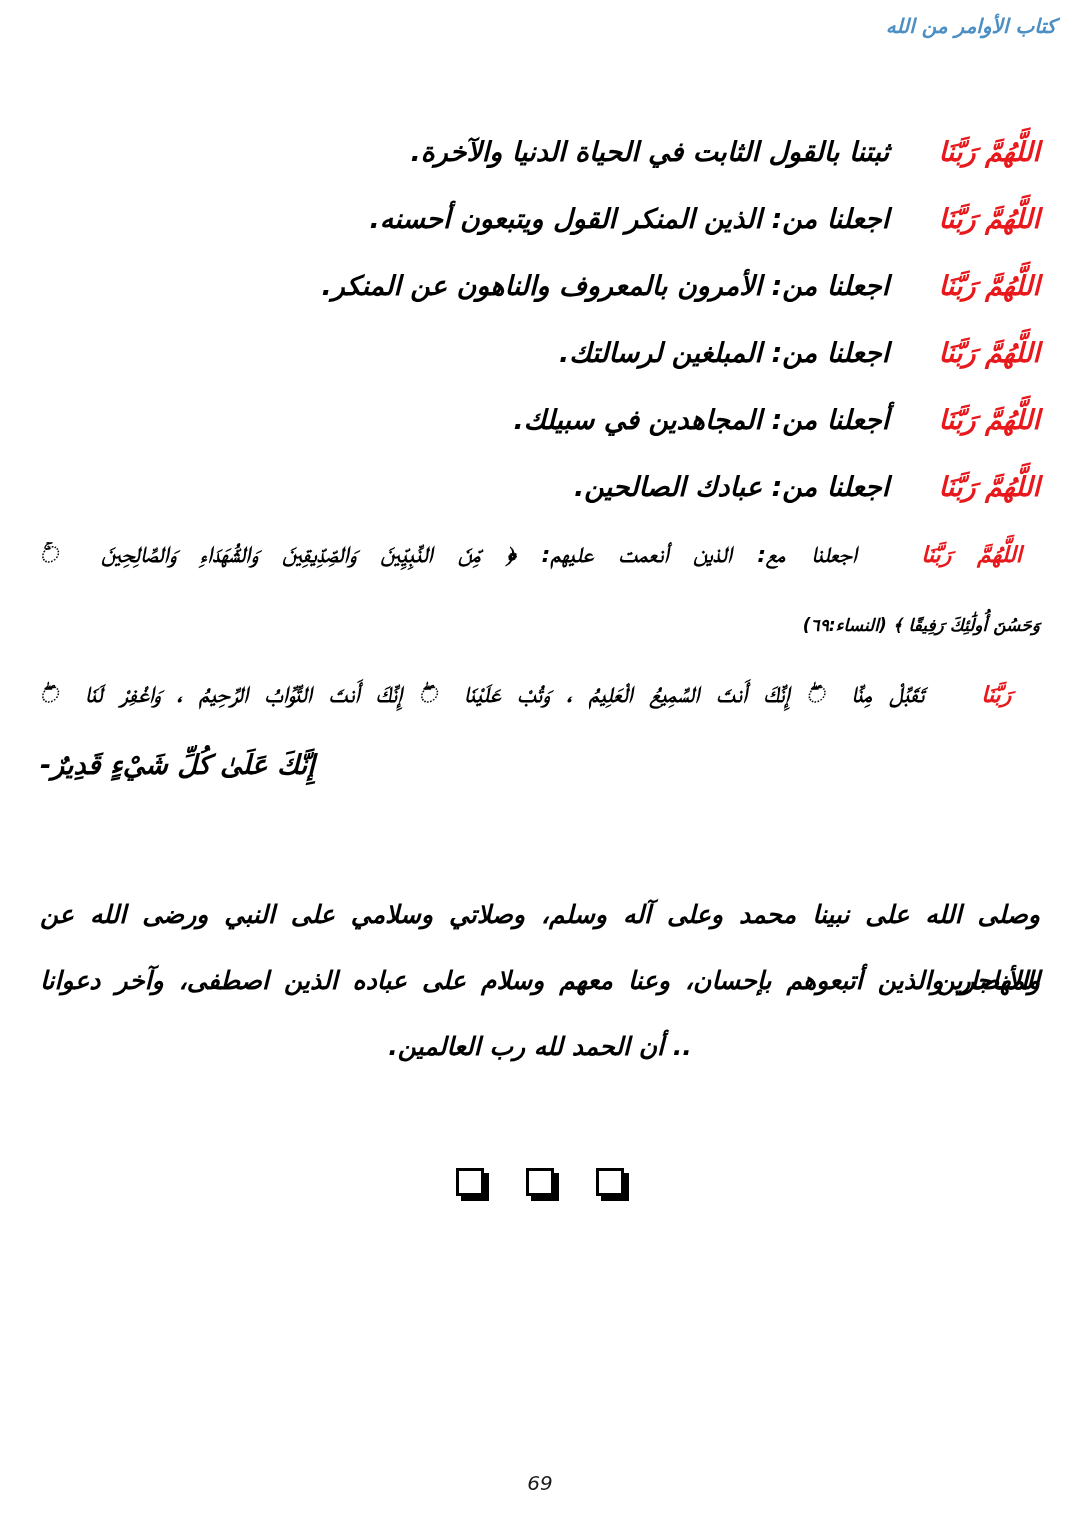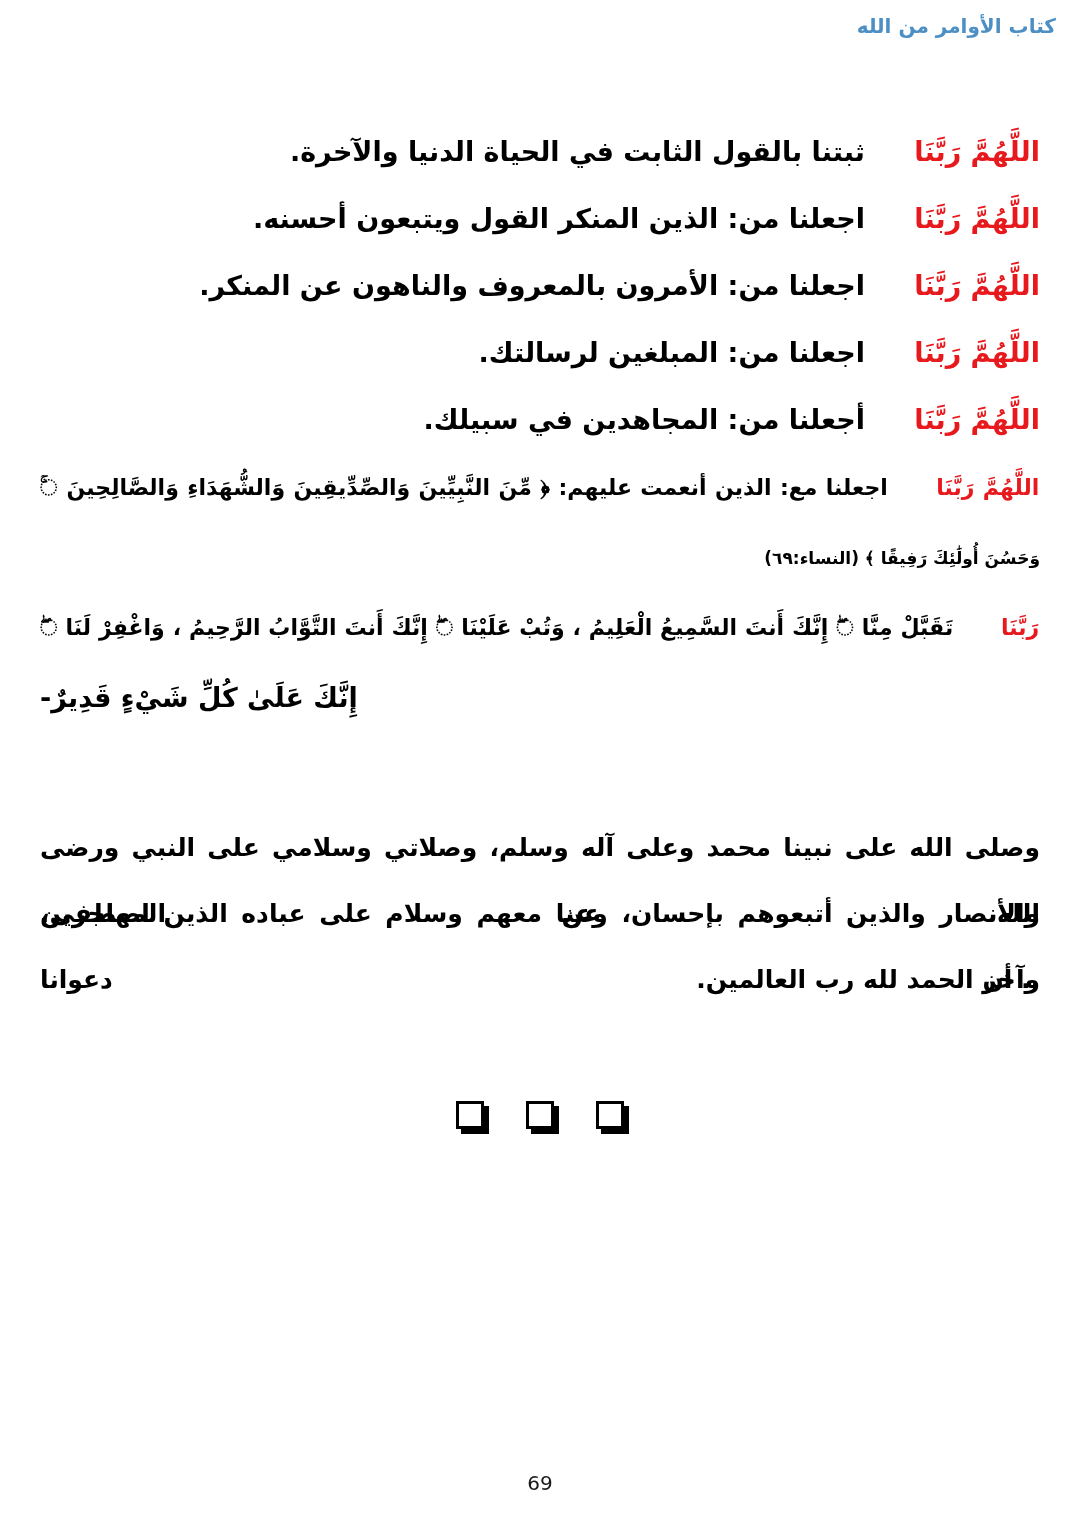--- a/index.html
+++ b/index.html
@@ -4,20 +4,21 @@
 <style>
   html,body{margin:0;padding:0;background:#ffffff;}
   .page{
     position:relative;
     width:1080px;height:1527px;
     background:#ffffff;
     font-family:"DejaVu Sans", sans-serif;
     direction:rtl;
     overflow:hidden;
     color:#000;
+    font-style:italic;
   }
   .running-head{
     position:absolute;
     top:14px;right:24px;
     font-size:20px;font-weight:bold;
     color:#4c8fc4;
   }
   .content{
     position:absolute;
     top:118px;right:40px;left:40px;
@@ -49,21 +50,21 @@
     white-space:nowrap;
   }
   .closing{margin-top:82px;}
   .closing-line{
     height:66px;line-height:66px;
     font-size:25px;font-weight:bold;
   }
   .closing-line.justify{
     text-align:justify;text-align-last:justify;white-space:normal;
   }
-  .closing-line.center{white-space:nowrap;}
+  .closing-line.center{text-align:center;white-space:nowrap;}
   .divider{
     margin-top:88px;
     display:flex;
     flex-direction:row;
     justify-content:center;
     gap:42px;
   }
   .shadow-square{
     display:block;
     width:22px;height:22px;
@@ -108,20 +109,24 @@
     <div class="dua-line">
       <span class="lead">اللَّهُمَّ رَبَّنَا</span>
       <span>اجعلنا من: المبلغين لرسالتك.</span>
     </div>
 
     <div class="dua-line">
       <span class="lead">اللَّهُمَّ رَبَّنَا</span>
       <span>أجعلنا من: المجاهدين في سبيلك.</span>
     </div>
 
+    <div class="dua-line">
+      <span class="lead">اللَّهُمَّ رَبَّنَا</span>
+      <span>اجعلنا من: عبادك الصالحين.</span>
+    </div>
 
     <div class="dua-line tall longline">
       <span class="lead">اللَّهُمَّ رَبَّنَا</span>
       <span>اجعلنا مع: الذين أنعمت عليهم: ﴿ مِّنَ النَّبِيِّينَ وَالصِّدِّيقِينَ وَالشُّهَدَاءِ وَالصَّالِحِينَ ◌ۚ</span>
     </div>
 
     <div class="verse-cont">وَحَسُنَ أُولَٰئِكَ رَفِيقًا ﴾ (النساء:٦٩)</div>
 
     <div class="dua-line tall longline">
       <span class="lead">رَبَّنَا</span>

